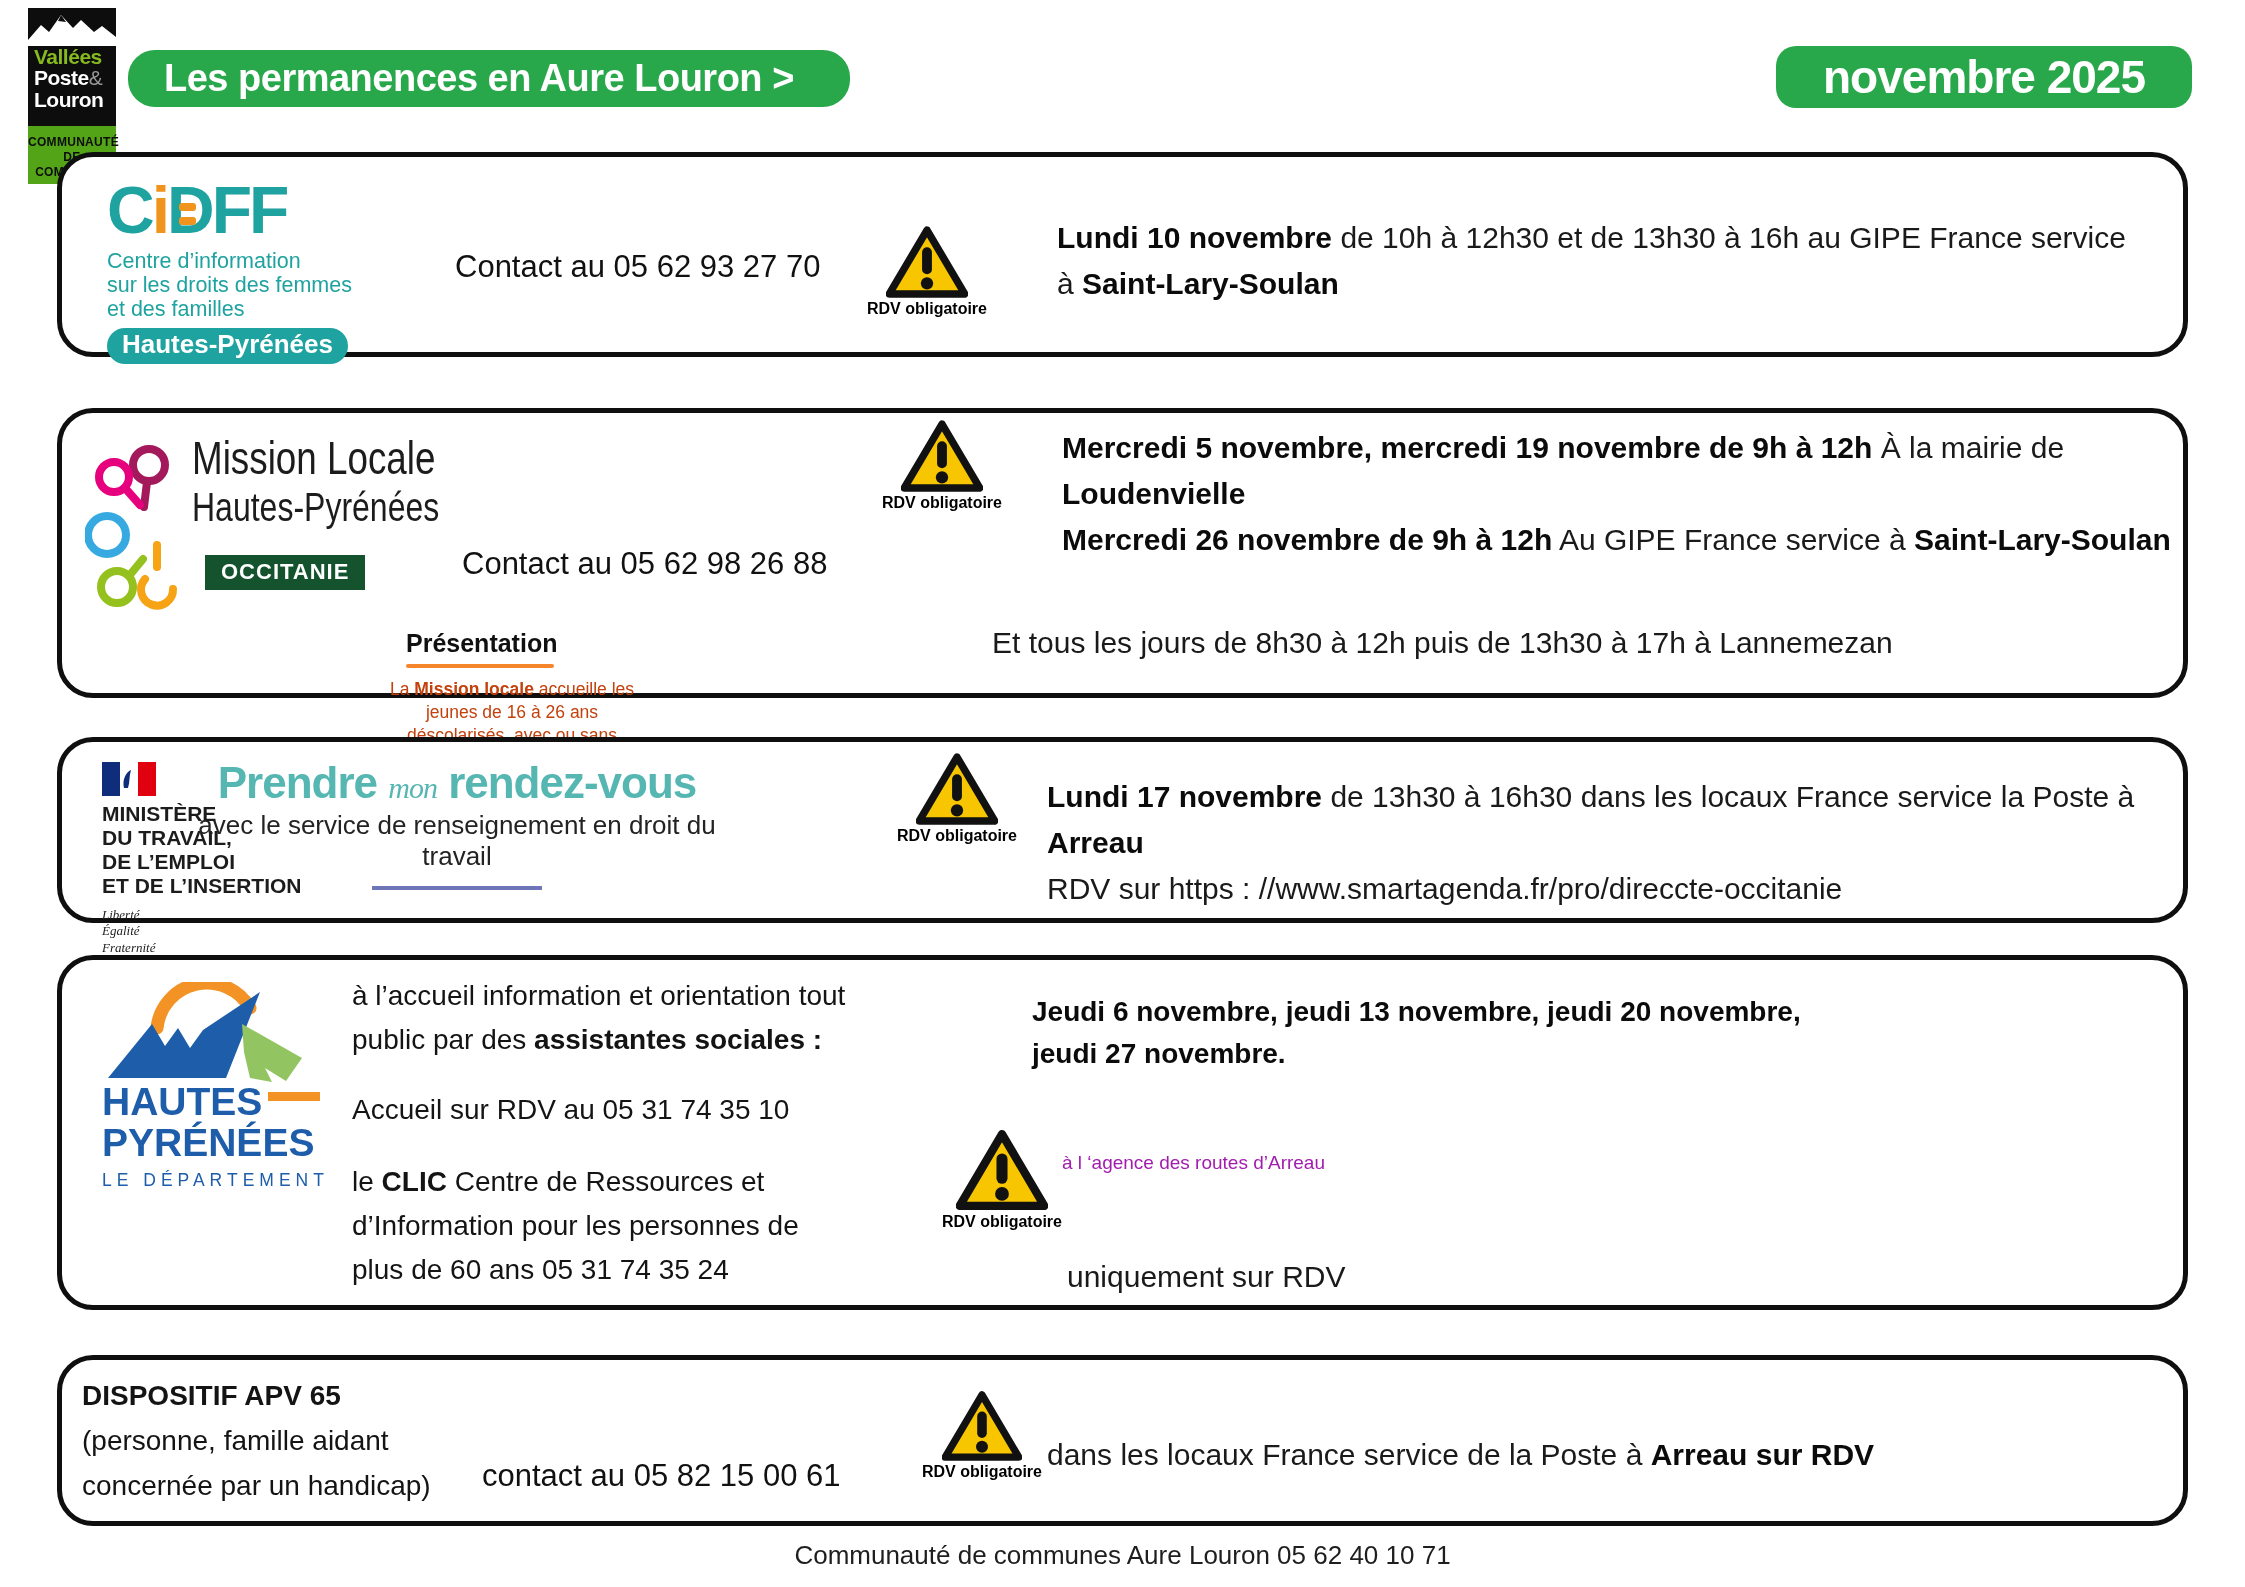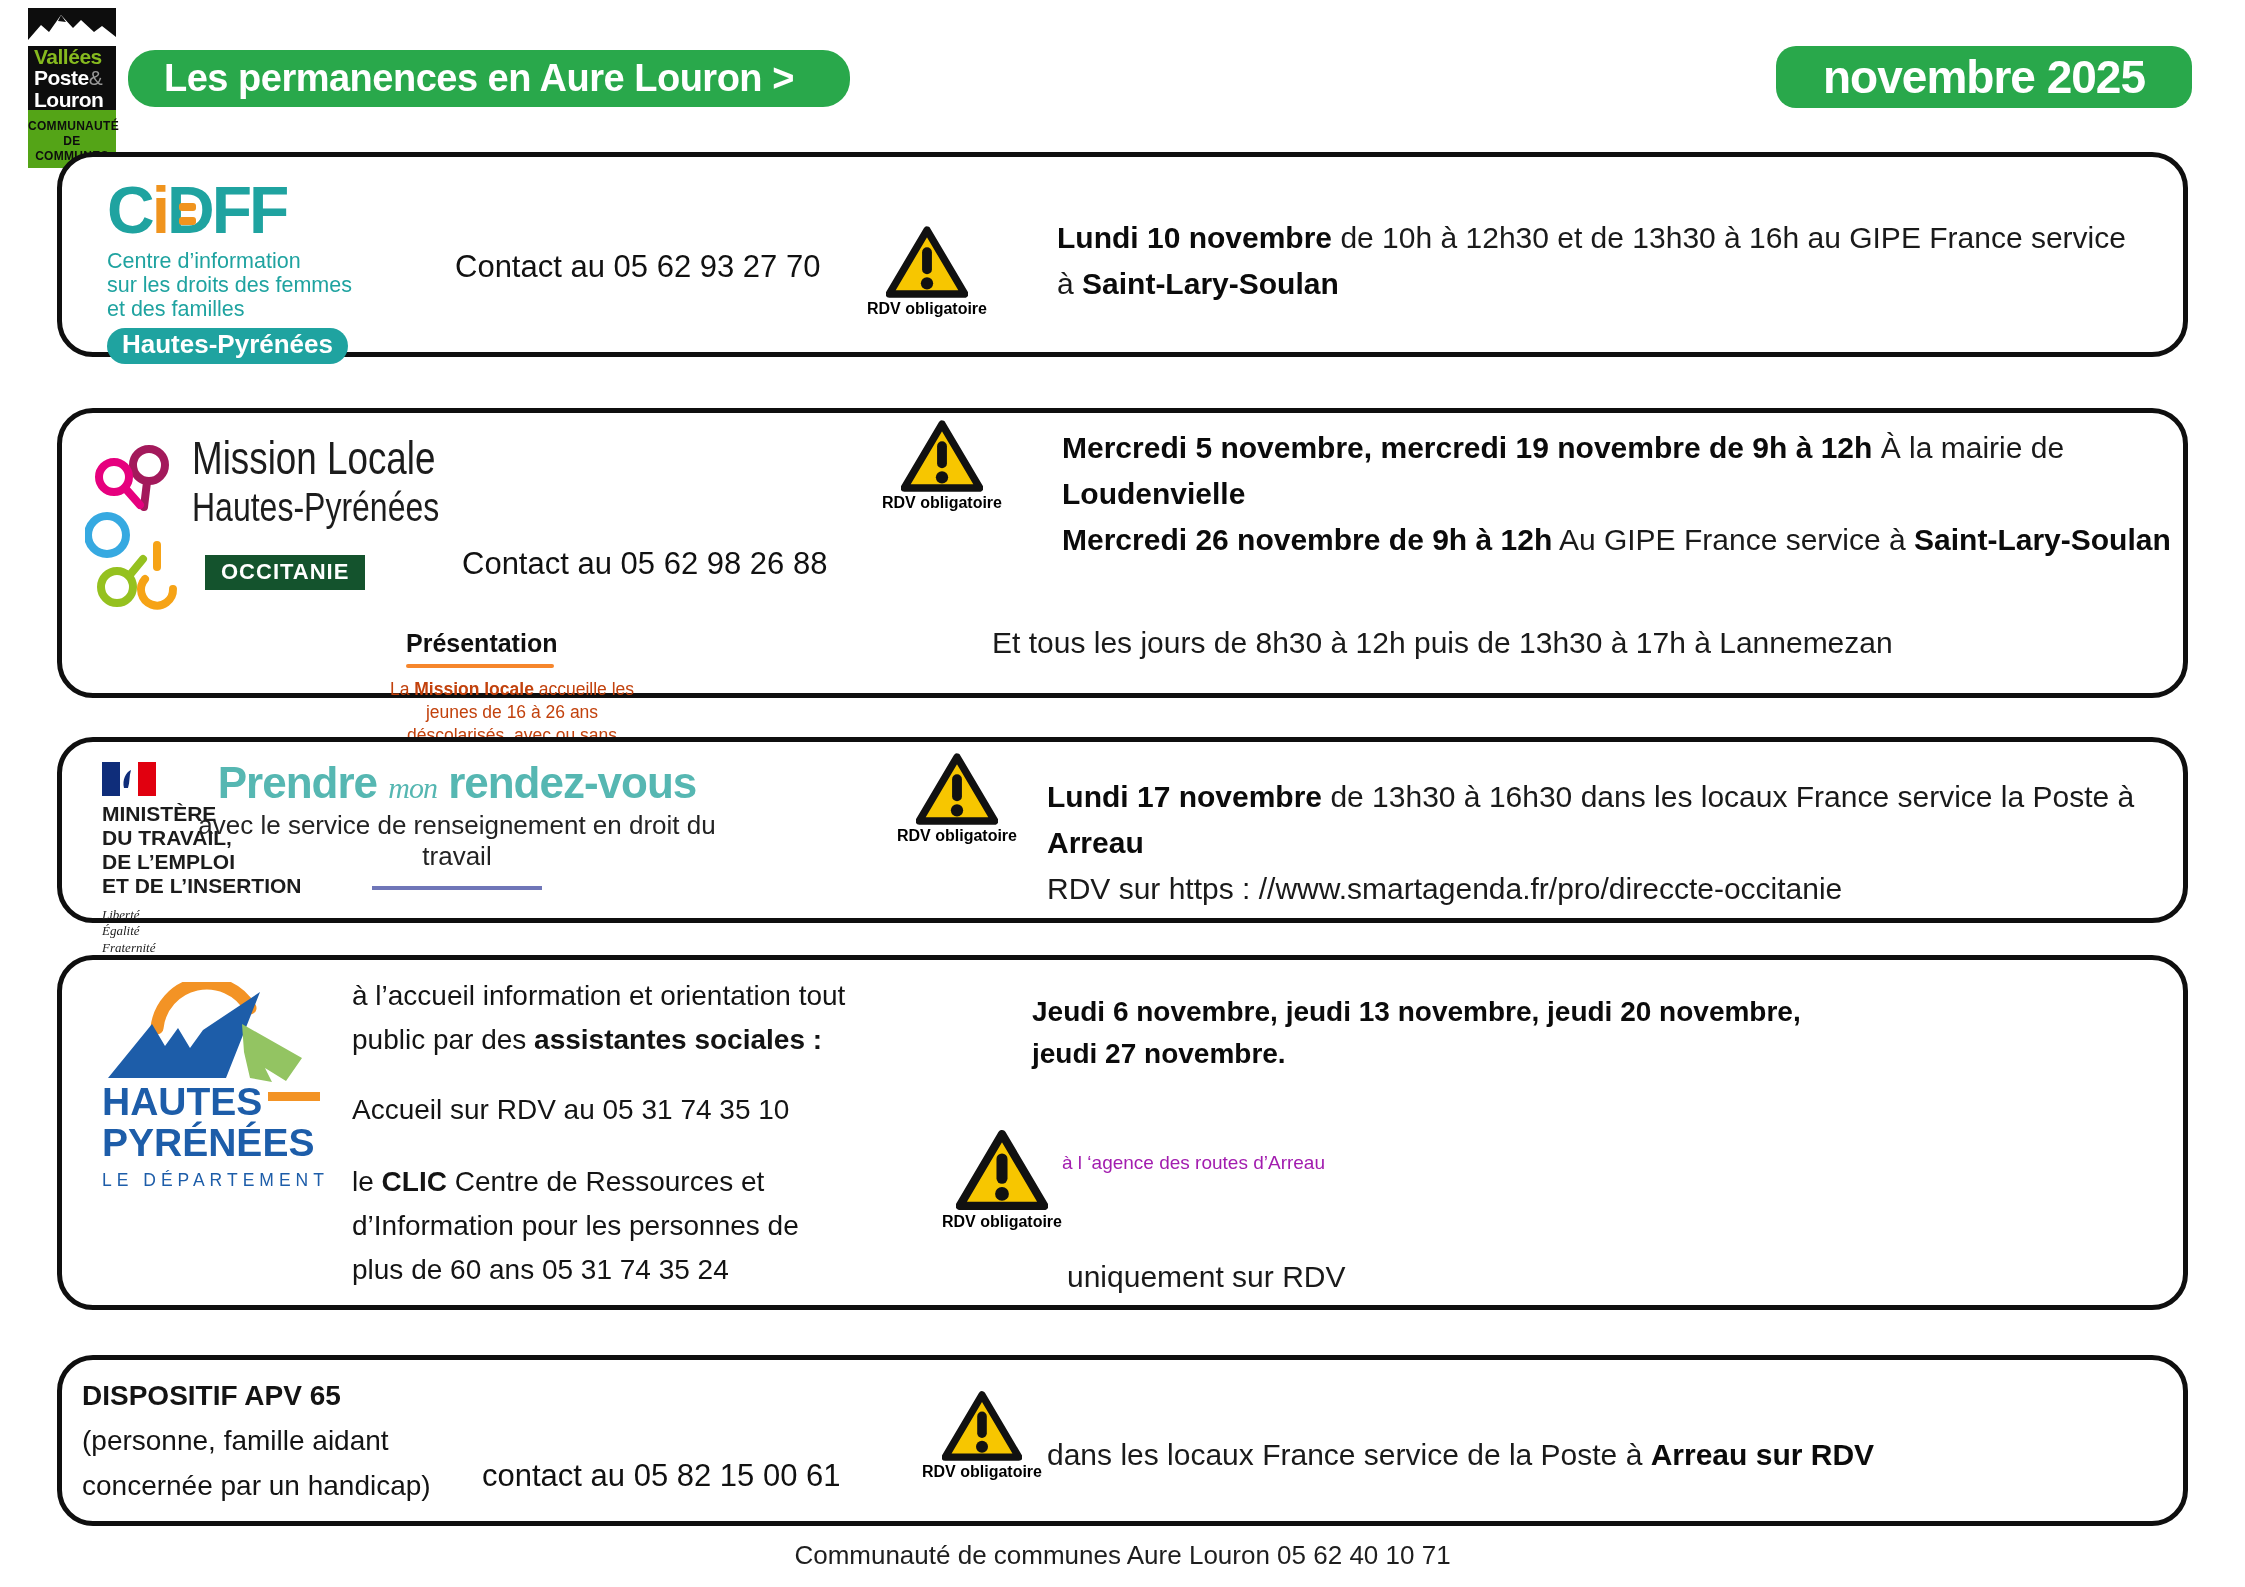--- a/index.html
+++ b/index.html
@@ -1,21 +1,21 @@
 <!DOCTYPE html>
 <html><head>
 <meta charset="utf-8">
 <style>
   html,body{margin:0;padding:0;background:#ffffff;}
   #page{position:relative;width:2245px;height:1587px;background:#fff;
         font-family:"Liberation Sans","DejaVu Sans",sans-serif;color:#141414;overflow:hidden;}
 
   
   #cc-logo{position:absolute;left:28px;top:8px;width:88px;}
-  #cc-logo .black{background:#0d0d0d;padding:0 0 0 0;}
+  #cc-logo .black{background:#0d0d0d;padding:0 0 16px 0;}
   #cc-logo .black .txt{padding:0 6px;line-height:1.02;font-weight:700;font-size:21px;letter-spacing:-0.5px;}
   #cc-logo .v{color:#86ba1f;}
   #cc-logo .w{color:#ffffff;}
   #cc-logo .amp{color:#9a9a9a;font-weight:400;}
   #cc-logo .strip{background:#54a417;color:#0d0d0d;text-align:center;font-weight:700;
                   font-size:12px;line-height:1.25;padding:9px 0 4px;letter-spacing:.3px;}
   #title-btn{position:absolute;left:128px;top:50px;width:722px;height:57px;background:#29a84b;
              border-radius:27px;display:flex;align-items:center;padding-left:36px;box-sizing:border-box;}
   #title-btn span{color:#fff;font-weight:700;font-size:38px;letter-spacing:-0.5px;}
   #month-badge{position:absolute;left:1776px;top:46px;width:416px;height:62px;background:#29a84b;

